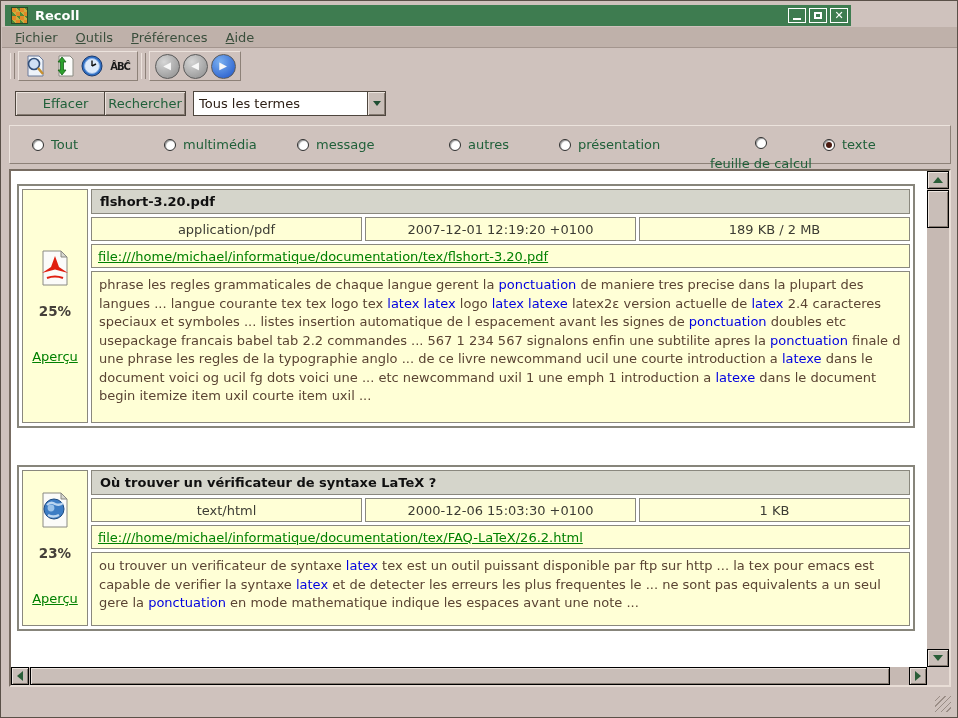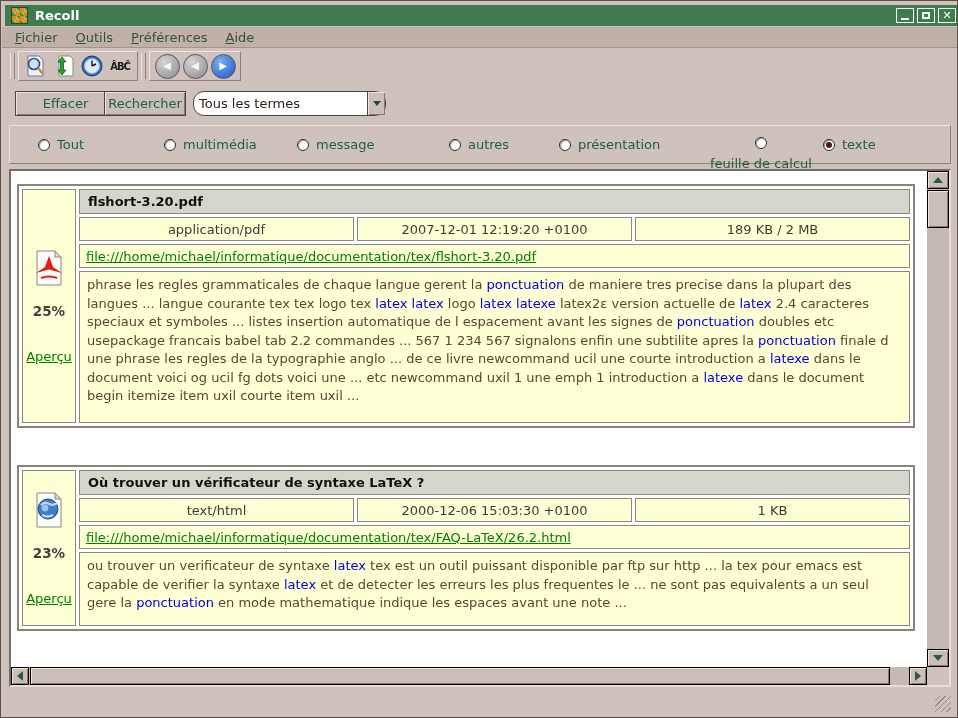--- a/index.html
+++ b/index.html
@@ -1,20 +1,20 @@
 <!DOCTYPE html>
 <html><head>
 <meta charset="utf-8">
 <style>
   html,body{margin:0;padding:0;}
   body{font-family:"DejaVu Sans","Liberation Sans",sans-serif;background:#9a9a9a;}
   .window{position:relative;width:958px;height:718px;background:#cfc2bd;border:1px solid #5a5048;box-sizing:border-box;overflow:hidden;
     background-image:radial-gradient(#dad0cb 14%,transparent 15%);background-size:4px 4px;}
   
-  .titlebar{position:absolute;left:4px;top:4px;width:954px;height:21px;background:#3e7c50;
+  .titlebar{position:absolute;left:4px;top:4px;width:846px;height:21px;background:#3e7c50;
     background-image:radial-gradient(#4a8a5c 18%,transparent 19%);background-size:4px 4px;
     display:flex;align-items:center;box-sizing:border-box;padding:0 3px;}
   .app-icon{width:15px;height:15px;margin:0 7px 0 3px;background-color:#e08a28;
     background-image:linear-gradient(45deg,#4e8a38 25%,transparent 25%,transparent 75%,#4e8a38 75%),
                      linear-gradient(45deg,#c8b040 25%,transparent 25%,transparent 75%,#c8b040 75%);
     background-size:8px 8px;background-position:0 0,4px 4px;border:1px solid #2a4a2a;}
   .title-text{color:#fff;font-weight:bold;font-size:13px;flex:1;}
   .win-btn{width:18px;height:15px;border:1px solid #fff;background:#3e7c50;margin-left:3px;
     display:flex;align-items:center;justify-content:center;color:#fff;box-sizing:border-box;}
   .glyph-min{width:8px;height:2px;background:#fff;margin-top:7px;}
@@ -37,21 +37,21 @@
   .nav-disabled{background:radial-gradient(circle at 35% 30%,#d6d6d6,#8a8a8a);}
   .nav-enabled{background:radial-gradient(circle at 35% 30%,#7ab0f0,#1c52c8);}
   
   .push-btn{position:absolute;top:90px;height:25px;background:#c9beb8;border:1px solid #4e463e;
     box-shadow:inset 1px 1px 0 #ece4de,inset -1px -1px 0 #857a71;
     color:#20603a;font-size:13px;display:flex;align-items:center;justify-content:center;box-sizing:border-box;}
   #btn-clear{left:14px;width:101px;}
   #btn-search{left:103px;width:82px;}
   .combo{position:absolute;top:90px;height:25px;background:#fff;border:1px solid #4e463e;box-sizing:border-box;
     display:flex;align-items:center;}
-  #mode-combo{left:192px;width:193px;border-radius:11px;}
+  #mode-combo{left:192px;width:193px;}
   #query-combo{left:392px;width:552px;}
   .combo-text{flex:1;font-size:13px;padding-left:5px;color:#2e2017;white-space:nowrap;overflow:hidden;}
   #query-combo .combo-text{color:#4a2d22;}
   .combo-arrow{width:17px;height:100%;background:#c9beb8;border-left:1px solid #4e463e;
     box-shadow:inset 1px 1px 0 #ece4de,inset -1px -1px 0 #857a71;
     display:flex;align-items:center;justify-content:center;}
   #query-combo .combo-arrow{width:15px;background:#c3bfae;}
   .tri-down{width:0;height:0;border-left:4px solid transparent;border-right:4px solid transparent;border-top:5px solid #1f4f33;}
   
   .filter-panel{position:absolute;left:8px;top:124px;width:942px;height:39px;box-sizing:border-box;background:#cfc2bd;
@@ -65,21 +65,21 @@
   .results-frame{position:absolute;left:8px;top:168px;width:942px;height:518px;box-sizing:border-box;background:#fff;
     border-top:2px solid #776c62;border-left:2px solid #776c62;border-right:2px solid #e8ddd6;border-bottom:2px solid #e8ddd6;}
   .results-viewport{position:absolute;left:0;top:0;width:916px;height:496px;overflow:hidden;background:#fff;}
   .results-head{margin:7px 0 0 8px;white-space:nowrap;}
   .rh-title{font-size:15px;font-weight:bold;color:#4c2417;}
   .rh-prefix{font-size:12.5px;color:#141414;margin-left:10px;}
   .rh-range{font-size:12.5px;font-weight:bold;color:#141414;}
   .rh-query{font-size:12.5px;font-weight:bold;color:#008000;text-decoration:underline;}
   .result-table{border-collapse:separate;border-spacing:3px;border:2px solid #87857b;margin:13px 0 0 6px;width:898px;table-layout:fixed;}
   .result-table td{border:1px solid #8a887e;font-size:13px;box-sizing:border-box;}
-  .icon-cell{width:54px;background:#ffffd6;text-align:center;vertical-align:middle;}
+  .icon-cell{width:66px;background:#ffffd6;text-align:center;vertical-align:middle;}
   .title-cell{background:#d5d5cb;color:#101010;font-weight:bold;padding:4px 8px;height:24px;}
   .meta-cell{background:#ffffd6;color:#3c3c34;text-align:center;padding:3px 4px;height:24px;overflow:hidden;}
   .url-cell{background:#ffffd6;padding:3px 6px;height:24px;white-space:nowrap;overflow:hidden;}
   .snippet-cell{background:#ffffd6;padding:4px 7px;color:#5a4433;line-height:18.5px;vertical-align:top;}
   .link{color:#008000;text-decoration:underline;}
   .hl{color:#0000e0;}
   .relevance{font-weight:bold;font-size:13.5px;color:#45403a;margin-top:15px;}
   .preview-link{display:inline-block;margin-top:30px;font-size:13px;}
   .doc-icon{display:block;margin:0 auto;}
   
@@ -174,21 +174,21 @@
     <span>Rechercher</span>
   </div>
   <div class="combo" id="mode-combo">
     <div class="combo-text">Tous les termes</div>
     <div class="combo-arrow">
       <div class="tri-down"></div>
     </div>
   </div>
 
   <div class="filter-panel">
-      <div class="radio-opt" style="left: 28px;">
+      <div class="radio-opt" style="left: 22px;">
         <span class="radio-circle"></span>
         <span class="radio-label">Tout</span>
       </div>
       <div class="radio-opt" style="left: 154px;">
         <span class="radio-circle"></span>
         <span class="radio-label">multimédia</span>
       </div>
       <div class="radio-opt" style="left: 287px;">
         <span class="radio-circle"></span>
         <span class="radio-label">message</span>

